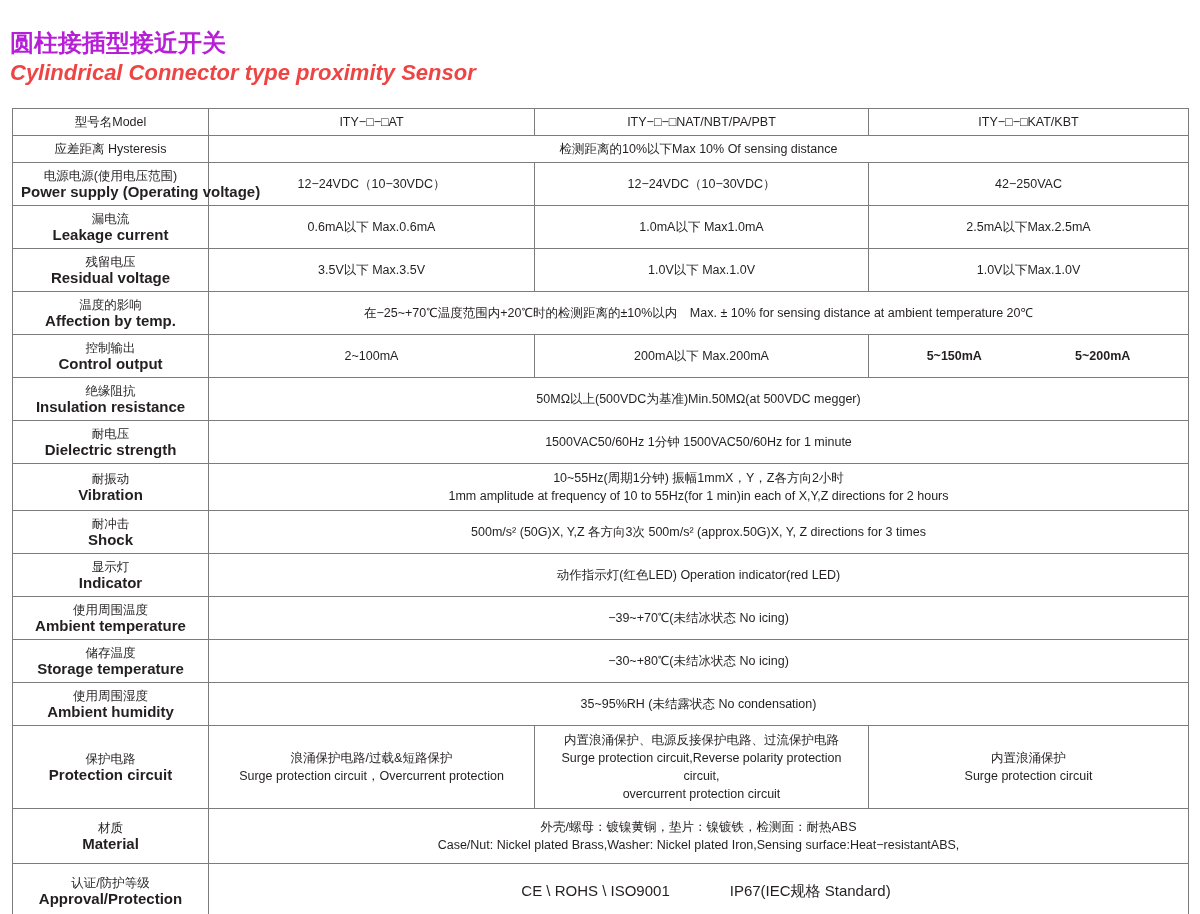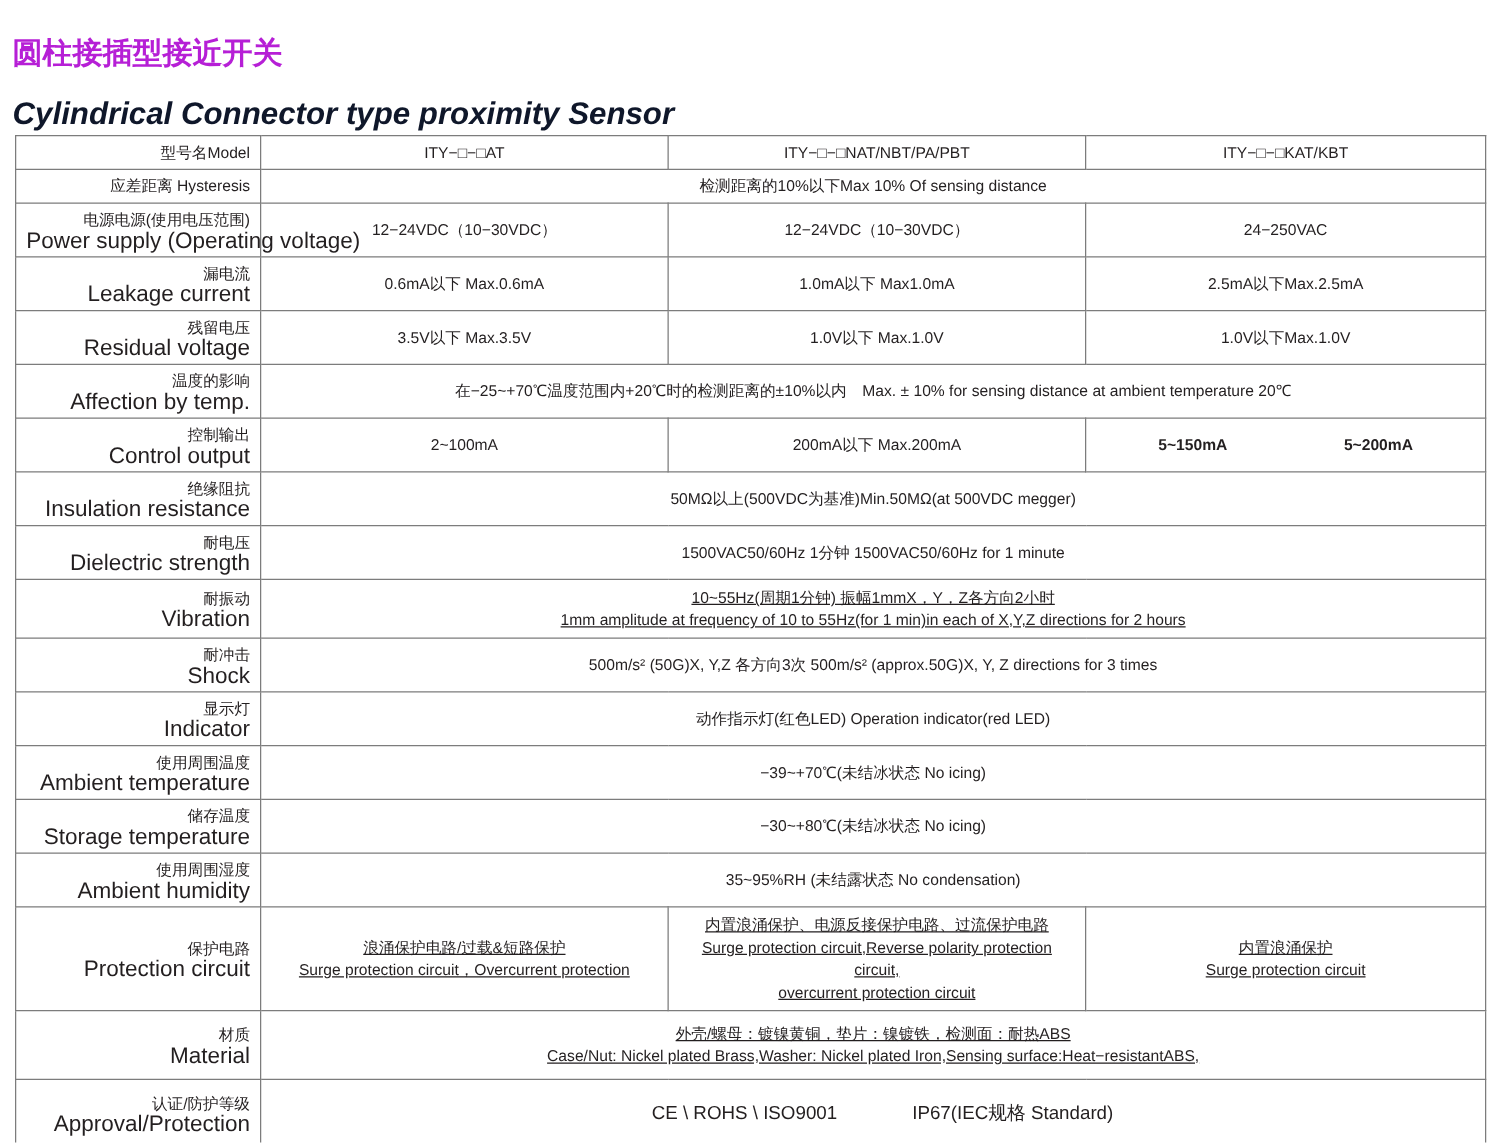--- a/index.html
+++ b/index.html
@@ -28,71 +28,71 @@
   }
   .title-cn {
     font-size: 24px;
     font-weight: bold;
     color: #b61fd6;
     letter-spacing: 0px;
     line-height: 30px;
     white-space: nowrap;
   }
   .title-en {
-    font-size: 25px;
-    font-weight: bold;
-    color: #0f172a;
+    font-size: 22px;
+    font-weight: bold;
+    color: #ef4444;
     font-style: italic;
     line-height: 26px;
     white-space: nowrap;
-    margin-top: 20px;
+    margin-top: 2px;
   }
   table.spec {
     position: absolute;
     left: 12px;
     top: 108px;
     width: 1176px;
     border-collapse: collapse;
     table-layout: fixed;
   }
   table.spec td {
     border: 1px solid #7c7c7c;
     padding: 5px 8px;
     vertical-align: middle;
     font-size: 12.5px;
     line-height: 16px;
   }
   td.label {
     width: 196px;
-    text-align: right;
+    text-align: center;
     padding-left: 10px;
   }
   td.val {
     text-align: center;
   }
   .cn {
     display: block;
     font-size: 12.5px;
     line-height: 16px;
     white-space: nowrap;
   }
   .en {
     display: block;
-    font-size: 18px;
+    font-size: 15px;
     line-height: 16px;
     white-space: nowrap;
+    font-weight: bold;
   }
   .two-line {
     line-height: 17px;
     margin-left: 48px;
   }
   .val .line {
     display: block;
     line-height: 18px;
-    text-decoration: underline;
   }
   .sub2 {
     display: inline-block;
     width: 49%;
     text-align: center;
     font-weight: bold;
   }
   .pad-tall td {
     height: 44px;
   }
@@ -132,21 +132,21 @@
         <td class="val" colspan="3">检测距离的10%以下Max  10% Of sensing distance</td>
       </tr>
 
       <tr>
         <td class="label two-line">
           <span class="cn">电源电源(使用电压范围)</span>
           <span class="en">Power supply (Operating voltage)</span>
         </td>
         <td class="val">12−24VDC（10−30VDC）</td>
         <td class="val">12−24VDC（10−30VDC）</td>
-        <td class="val">24−250VAC</td>
+        <td class="val">42−250VAC</td>
       </tr>
 
       <tr>
         <td class="label two-line">
           <span class="cn">漏电流</span>
           <span class="en">Leakage current</span>
         </td>
         <td class="val">0.6mA以下 Max.0.6mA</td>
         <td class="val">1.0mA以下 Max1.0mA</td>
         <td class="val">2.5mA以下Max.2.5mA</td>

